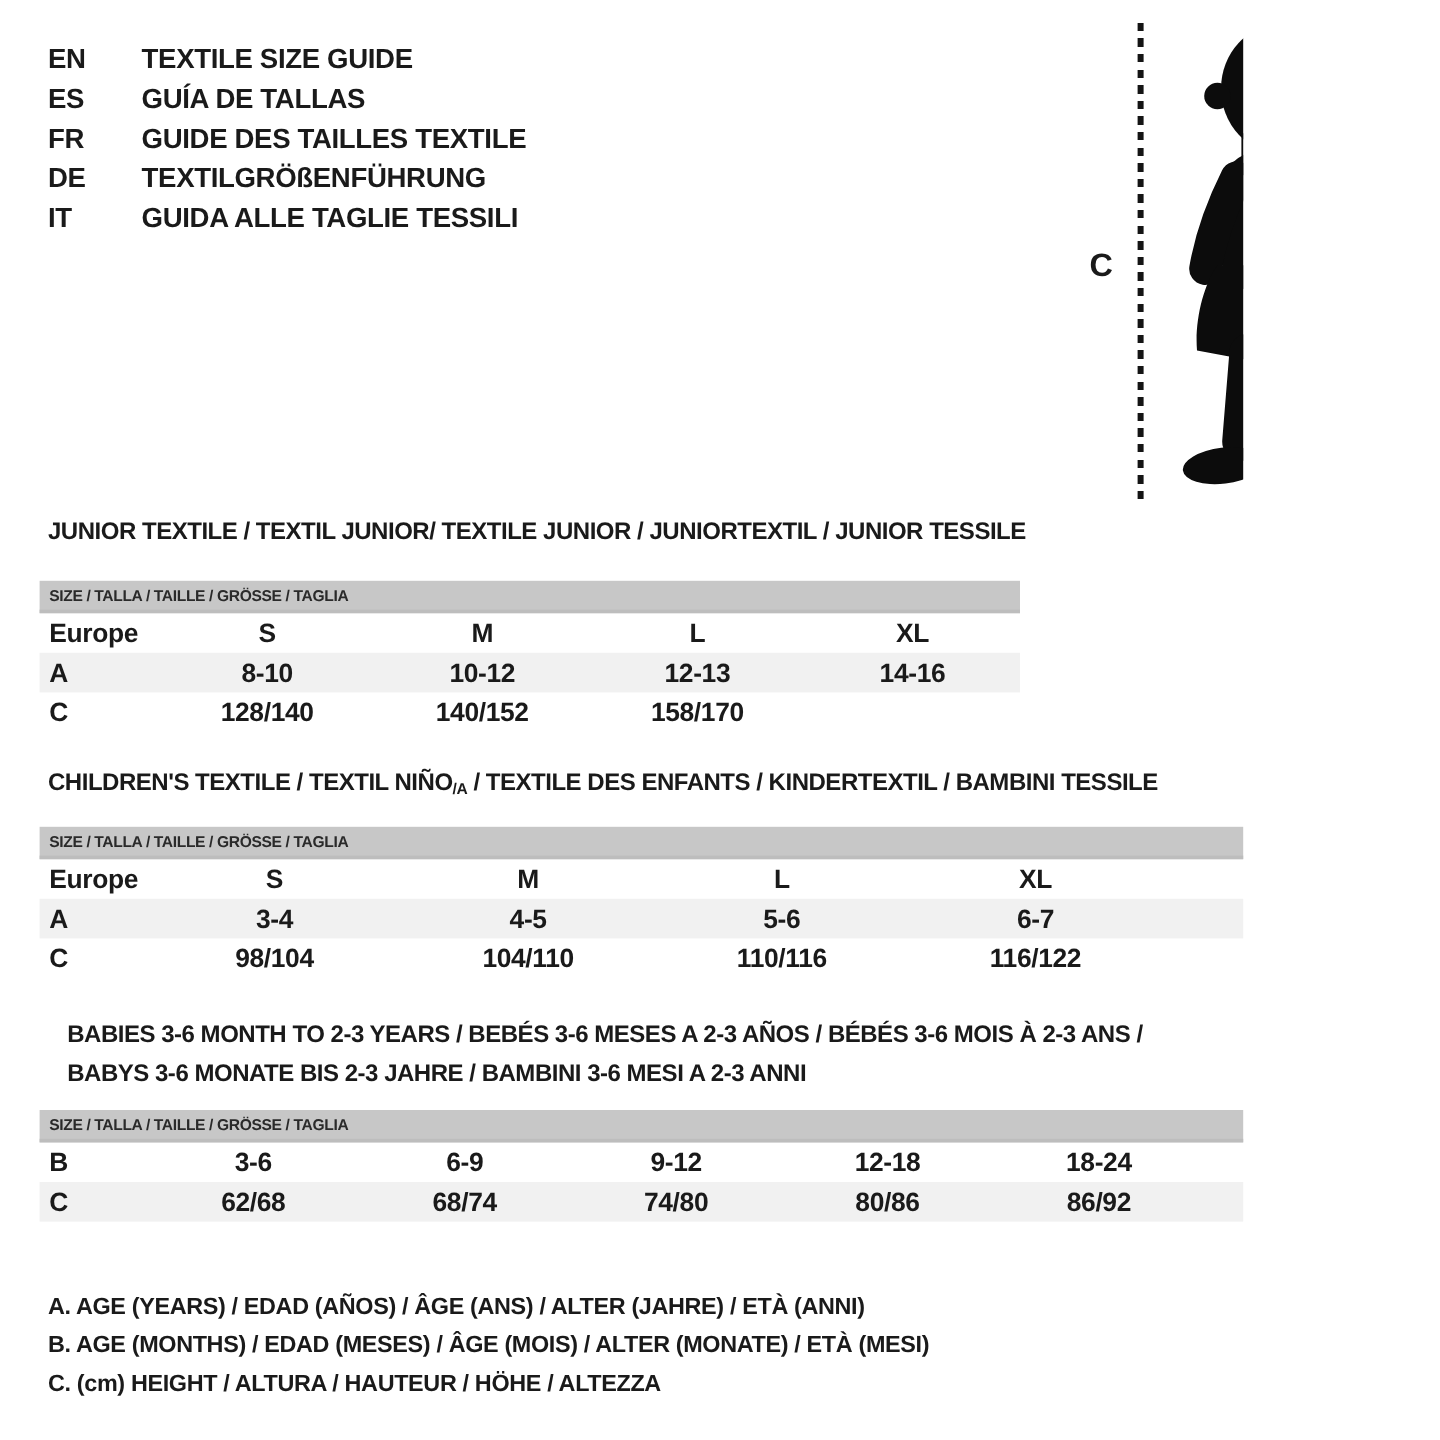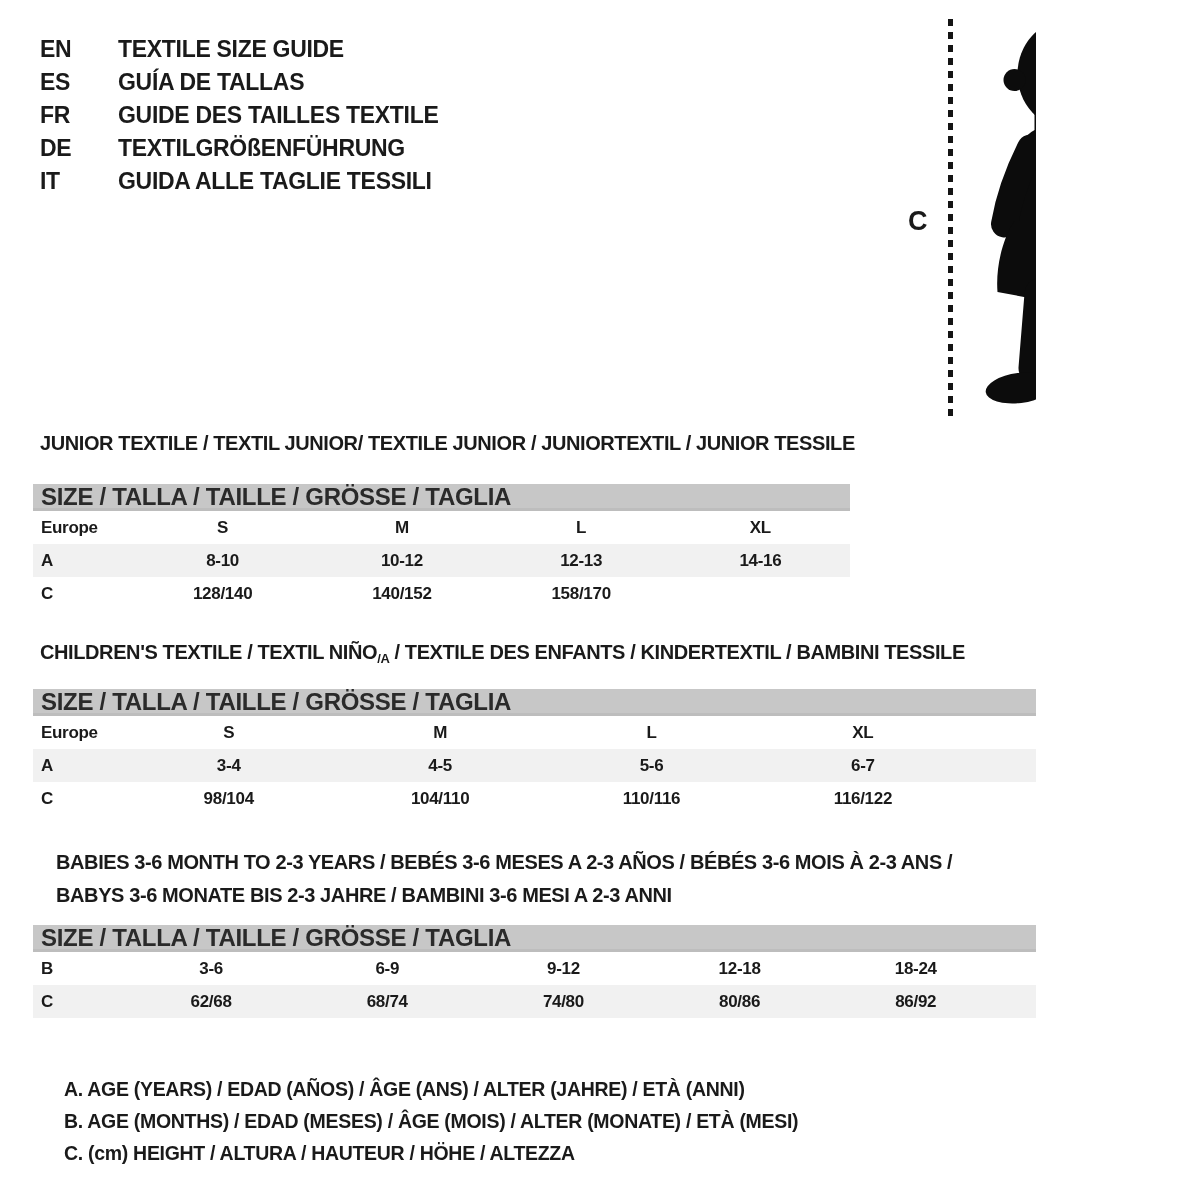--- a/index.html
+++ b/index.html
@@ -56,46 +56,46 @@
     letter-spacing: -0.4px;
     white-space: nowrap;
   }
   .tbl-title .sub { font-size: 13px; vertical-align: -4px; }
   .thead {
     height: 27px;
     line-height: 25px;
     background: #c7c7c7;
     border-bottom: 3px solid #bdbdbd;
     padding-left: 8px;
-    font-size: 24px;
+    font-size: 13px;
     color: #2a2a2a;
   }
   .row {
     display: grid;
     height: 33px;
     line-height: 33px;
-    font-size: 17px;
+    font-size: 22px;
   }
   .cols4 { grid-template-columns: 100px repeat(4, 1fr); }
   .cols5 { grid-template-columns: 90px repeat(5, 1fr); }
   .cols6 { grid-template-columns: 90px repeat(6, 1fr); }
   .row .lbl { text-align: left; padding-left: 8px; }
   .row .val { text-align: center; }
   .row.alt { background: #f1f1f1; }
 
   .t1-title { top: 432px; }
   .t1 { top: 484px; width: 817px; }
   .t2-title { top: 641px; }
   .t2 { top: 689px; width: 1147px; }
   .t3-title-block { position: absolute; left: 40px; top: 846px; margin-left: 16px; }
   .t3-title-block div { height: 33px; line-height: 33px; font-size: 20px; letter-spacing: -0.4px; white-space: nowrap; }
   .t3 { top: 925px; width: 1147px; }
 
   
-  .legend { position: absolute; left: 40px; top: 1073px; margin-left: 24px; }
+  .legend { position: absolute; left: 40px; top: 1073px; }
   .legend div {
     height: 32px;
     line-height: 32px;
     font-size: 19.5px;
     white-space: nowrap;
   }
 </style>
 </head>
 <body>
 

